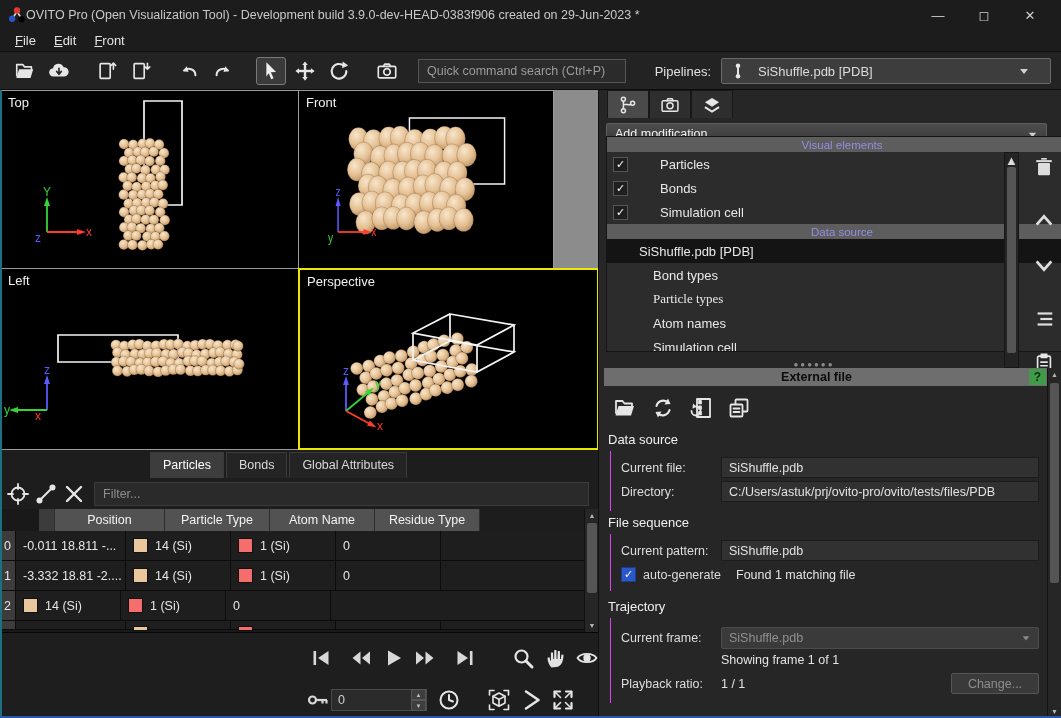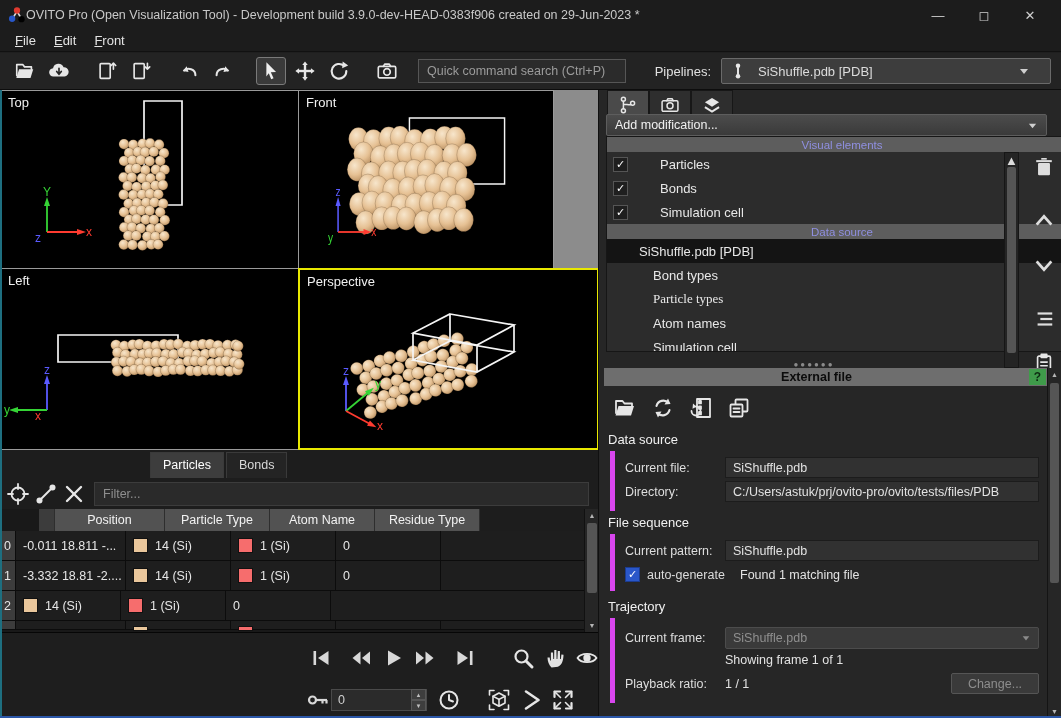--- a/index.html
+++ b/index.html
@@ -68,21 +68,21 @@
   #frame-spin input { flex:1; background:transparent; border:none; color:#cfcfcf; font-size:12.5px; padding-left:6px; width:70px; }
   .spin-col { width:15px; height:22px; display:flex; flex-direction:column; }
   .spin-b { flex:1; background:#3e3e3e; border:1px solid #565656; display:flex; align-items:center; justify-content:center; color:#c0c0c0; font-size:6px; }
 
   
   #rpanel { left:599px; top:90px; width:462px; height:628px; background:#262626; }
   #cp-tabs { position:absolute; left:8px; top:0; height:28px; display:flex; }
   .cp-tab { width:42px; height:28px; background:#2e2e2e; border:1px solid #171717; border-bottom:none; display:flex; align-items:center; justify-content:center; }
   .cp-tab.active { background:#4a4a4a; }
   .cp-tab .ic { width:20px; height:20px; }
-  #addmod { position:absolute; left:7px; top:24px; width:441px; height:22px; background:linear-gradient(#4c4c4c,#3a3a3a); border:1px solid #5d5d5d; border-radius:2px; display:flex; align-items:center; padding:0 8px; color:#f0f0f0; font-size:12.5px; }
+  #addmod { position:absolute; left:7px; top:33px; width:441px; height:22px; background:linear-gradient(#4c4c4c,#3a3a3a); border:1px solid #5d5d5d; border-radius:2px; display:flex; align-items:center; padding:0 8px; color:#f0f0f0; font-size:12.5px; }
   #addmod .chev { margin-left:auto; width:11px; height:11px; }
   #pipeline-list { position:absolute; left:7px; top:46px; width:472px; height:216px; background:#2c2c2c; border:1px solid #161616; overflow:hidden; }
   .pl-header { height:15px; background:#5d5d5d; color:#8f8fe0; font-size:11.5px; display:flex; align-items:center; justify-content:center; }
   .pl-entry { height:24px; display:flex; align-items:center; font-size:13px; color:#e8e8e8; }
   .pl-entry.selected { background:#141414; }
   .pl-check { width:15px; height:15px; margin-left:6px; background:#1f1f1f; border:1px solid #555; color:#fff; font-size:11px; display:flex; align-items:center; justify-content:center; }
   #pl-scroll { position:absolute; left:405px; top:62px; width:15px; height:216px; background:#242424; border:1px solid #161616; }
   #side-btns { position:absolute; left:429px; top:62px; width:33px; }
   .side-btn { width:30px; height:30px; margin:0 0 14px 1px; }
   .side-btn .ic { width:22px; height:22px; }
@@ -90,21 +90,21 @@
 
   
   #extfile { position:absolute; left:5px; top:278px; width:443px; height:350px; }
   #ext-title { height:18px; background:#6e6e6e; display:flex; align-items:center; }
   #ext-title .t { flex:1; text-align:center; color:#0c0c0c; font-size:12.5px; font-weight:bold; }
   #ext-help { width:17px; height:16px; background:#3f9b4a; color:#0d2c12; font-size:12px; font-weight:bold; display:flex; align-items:center; justify-content:center; margin-right:1px; }
   .ext-iconrow { display:flex; align-items:center; padding:8px 6px 6px; }
   .ext-ic { width:30px; height:28px; margin-right:8px; }
   .ext-ic .ic { width:24px; height:24px; }
   .sec-label { color:#f0f0f0; font-size:13px; padding:4px 4px 4px 4px; }
-  .grp { border-left:5px solid #d946ef; margin-left:6px; padding:3px 0 6px 10px; }
+  .grp { border-left:1px solid #d946ef; margin-left:6px; padding:3px 0 6px 10px; }
   .frow { display:flex; align-items:center; margin:3px 0; }
   .flabel { width:100px; font-size:12.5px; color:#dedede; flex:none; }
   .fval { flex:1; height:21px; background:#313131; border:1px solid #1c1c1c; display:flex; align-items:center; padding:0 7px; font-size:12.5px; color:#e2e2e2; margin-right:8px; }
   .fcombo { flex:1; height:22px; background:#3a3a3a; border:1px solid #4c4c4c; border-radius:2px; display:flex; align-items:center; padding:0 7px; font-size:12.5px; color:#8f8f8f; margin-right:8px; }
   .fcombo .chev { margin-left:auto; width:10px; height:10px; }
   .plaintext { font-size:12.5px; color:#e2e2e2; }
   #chk-auto { width:15px; height:15px; background:#2a57c9; border:1px solid #1c3c8f; color:#fff; font-size:11px; display:flex; align-items:center; justify-content:center; margin-right:7px; }
   #change-btn { width:88px; height:21px; background:#3a3a3a; border:1px solid #555; color:#8d8d8d; font-size:12.5px; display:flex; align-items:center; justify-content:center; border-radius:2px; margin-right:8px; }
   #ext-scroll { position:absolute; left:448px; top:278px; width:14px; height:350px; background:#262626; border-left:1px solid #141414; }
 
@@ -565,20 +565,21 @@
           <line x1="46" y1="141" x2="72" y2="155" stroke="#ff3b30" stroke-width="1.8"></line>
           <polygon points="76.40235549961088,157.37049911517508 67.05440331006345,155.7355769031778 69.89175868617419,150.46620263325786" fill="#ff3b30"></polygon>
           <text x="80" y="160" fill="#ff3b30" font-size="12" text-anchor="middle" font-family="&quot;Liberation Sans&quot;,sans-serif">x</text>
         </svg>
     </div>
   </div>
 
   <div id="insp-tabs" class="abs">
       <div class="insp-tab active">Particles</div>
       <div class="insp-tab">Bonds</div>
+      <div class="insp-tab">Global Attributes</div>
     </div>
   <span id="insp-chevron" class="ic abs">
       <svg viewBox="0 0 12 12">
         <polygon points="2,4 10,4 6,9" fill="#cfcfcf"></polygon>
       </svg>
     </span>
 
   <div id="filter-row" class="abs">
     <span class="ic filter-ic">
         <svg viewBox="0 0 24 24" fill="none" stroke="#e6e6e6" stroke-width="1.8" stroke-linecap="round" stroke-linejoin="round">

